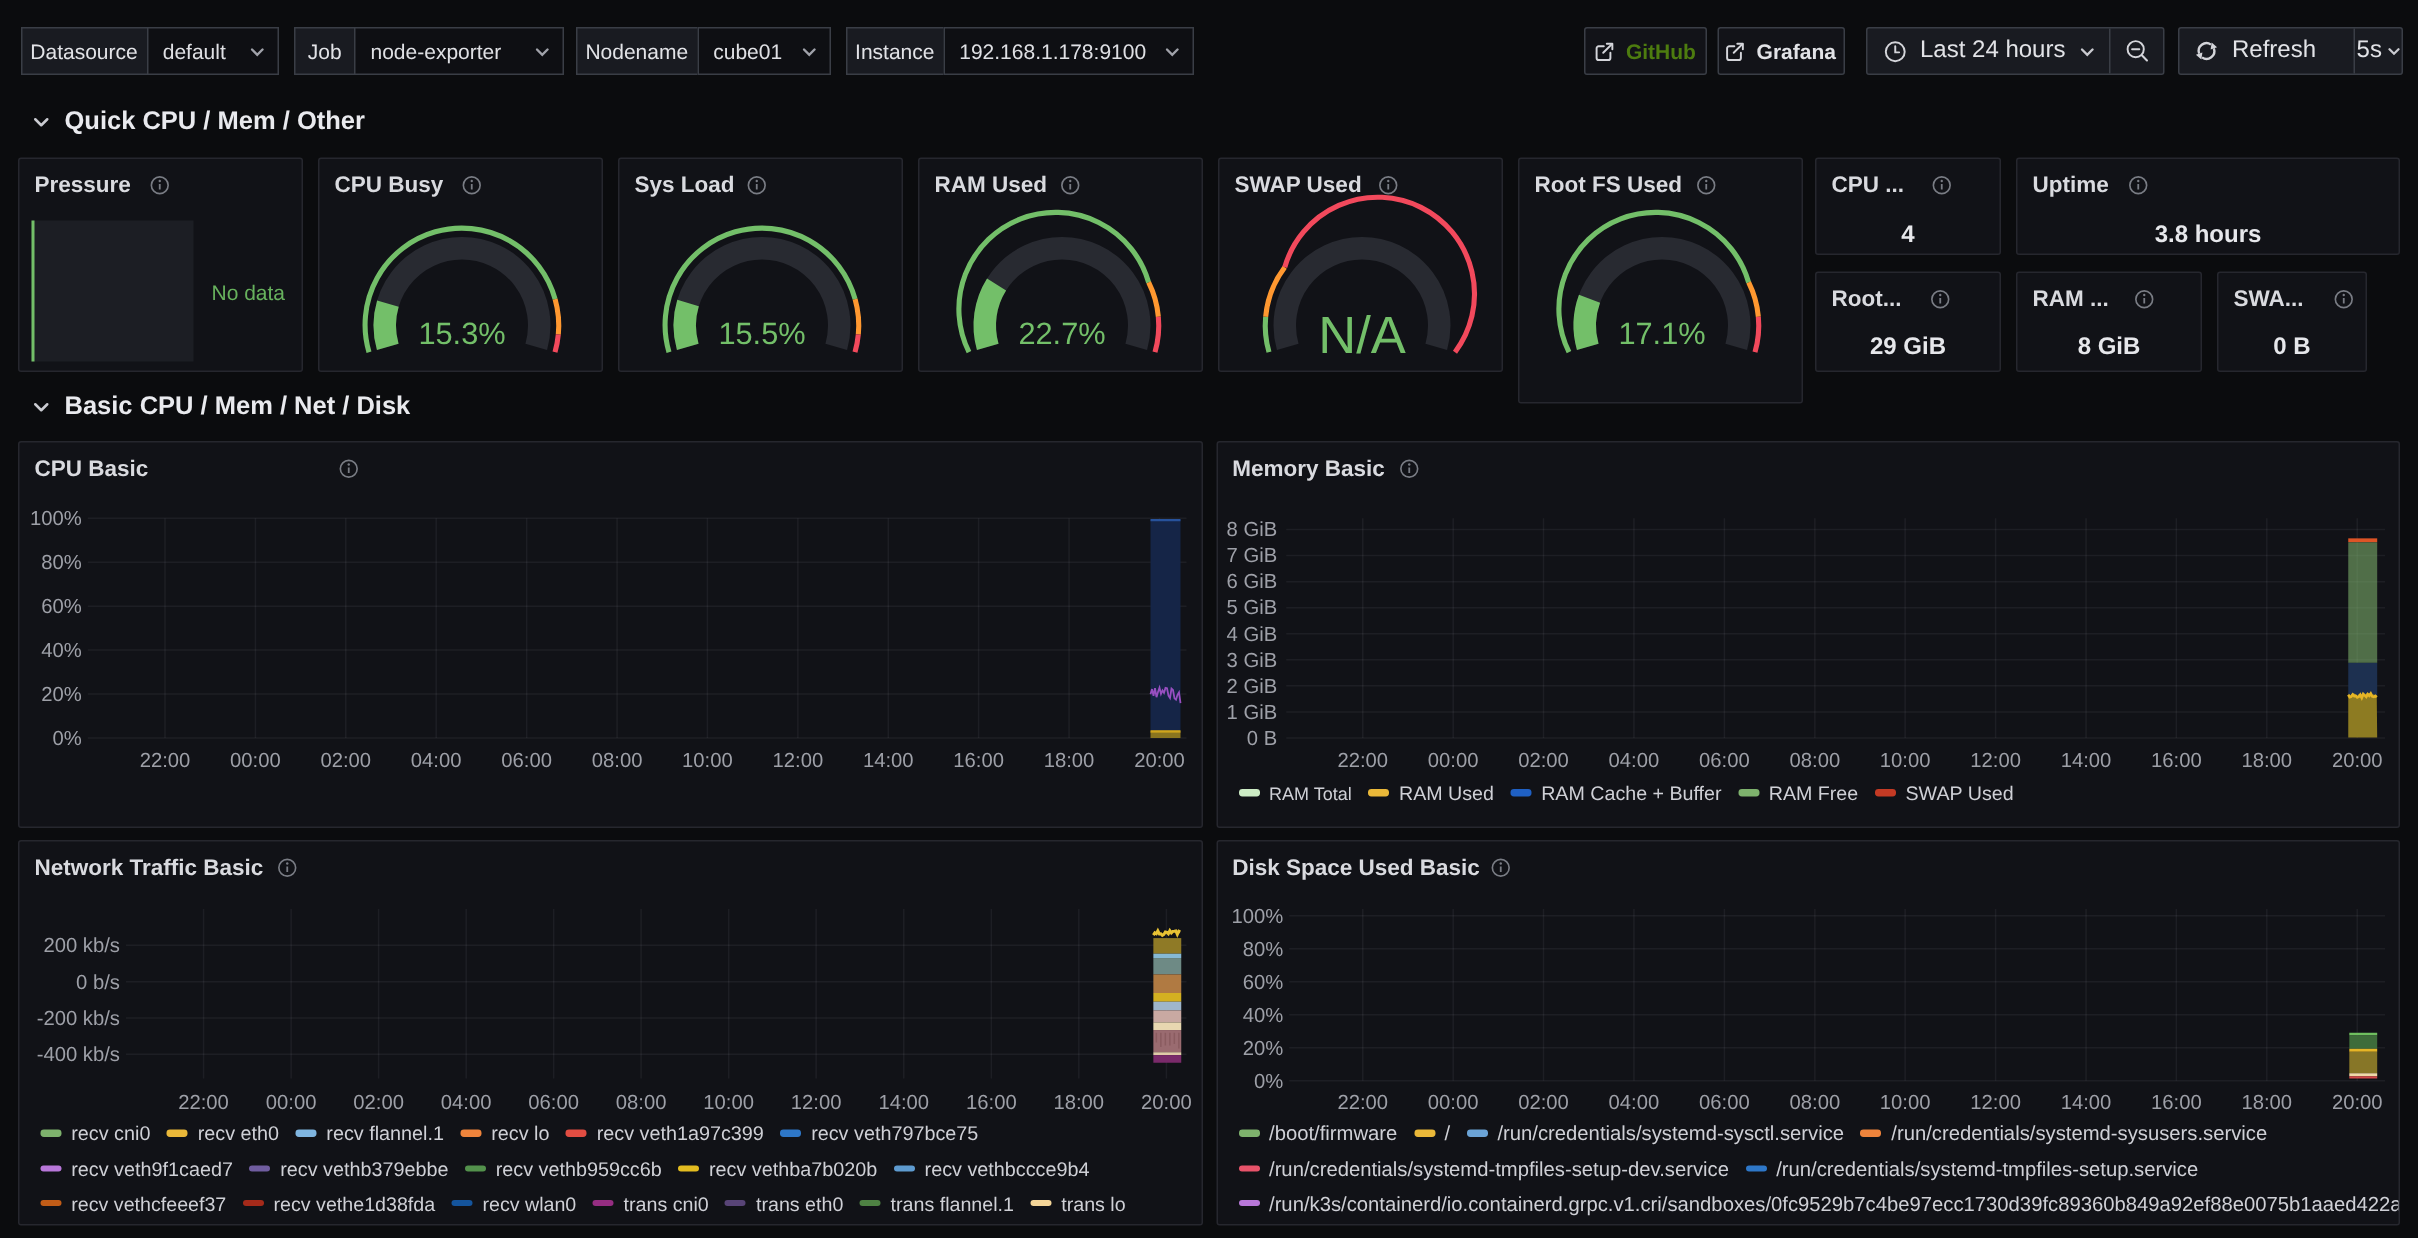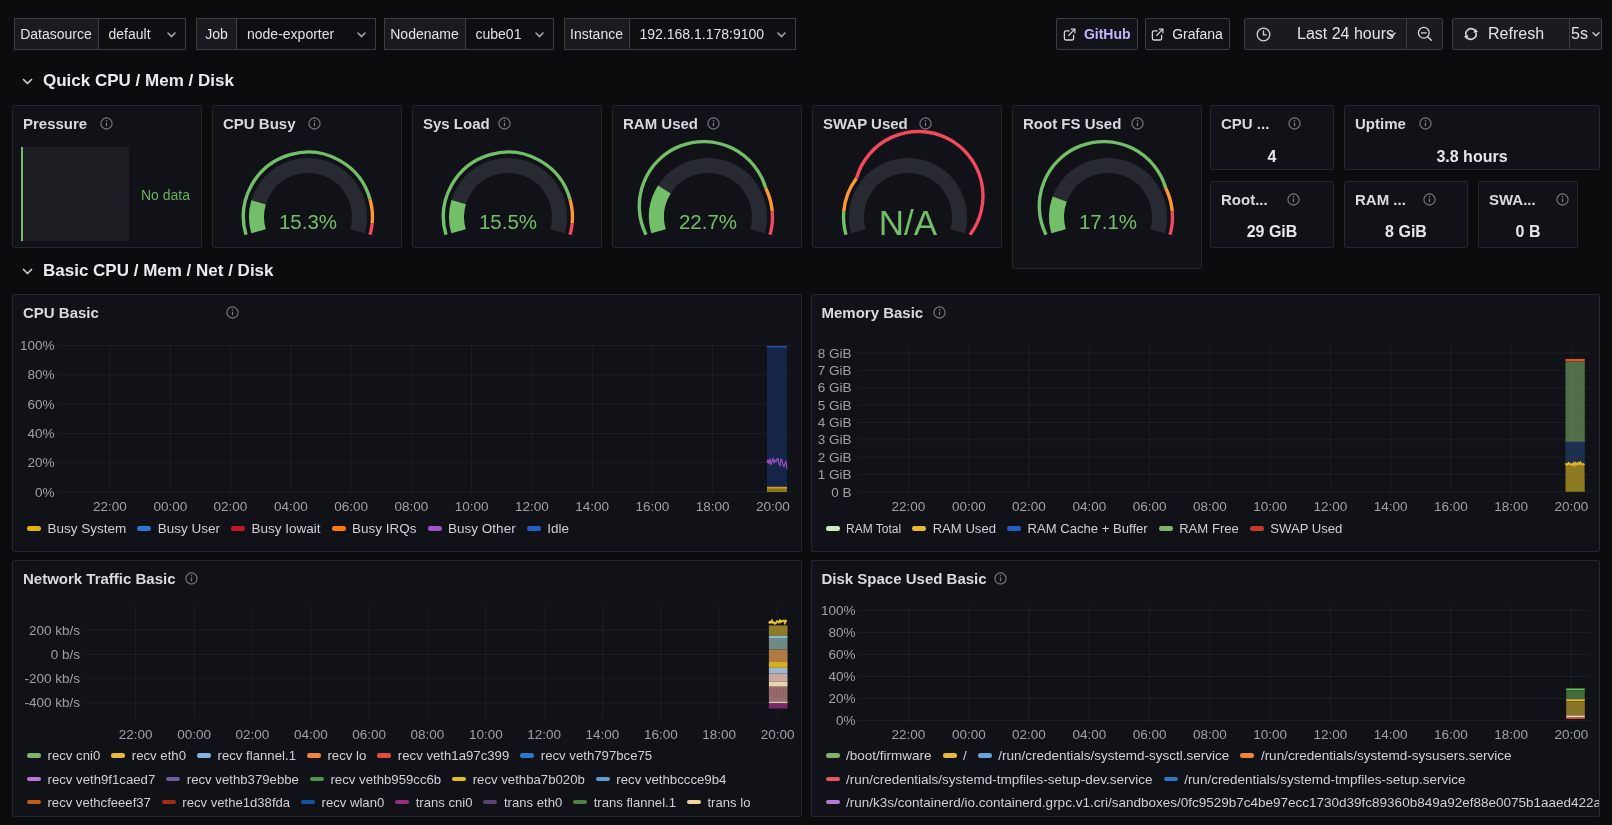--- a/index.html
+++ b/index.html
@@ -25,37 +25,37 @@
       </span></div>
   </div>
 <div style="position:absolute;left:563.5px;top:18px;height:32px;display:flex">
     <div style="width:65px;height:32px;background:#191B21;border:1px solid #3A3E46;border-right:none;display:flex;align-items:center;justify-content:center;font-size:14px;font-weight:500;color:#E2E3E7">Instance</div>
     <div style="width:167px;height:32px;background:#0E0F13;border:1px solid #3A3E46;position:relative;display:flex;align-items:center;padding-left:10px;font-size:14px;color:#DFE0E4">192.168.1.178:9100<span style="position:absolute;right:9px;top:13px;width:9px;height:6px">
         <svg width="9" height="6" viewBox="0 0 9 6" style="display:block">
           <polyline points="1,1 4.5,4.5 8,1" fill="none" stroke="#A0A2AA" stroke-width="1.6" stroke-linecap="round"></polyline>
         </svg>
       </span></div>
   </div>
-<div style="position:absolute;left:1056px;top:18px;width:81.5px;height:32px;background:#121318;border:1px solid #3A3E46;border-radius:2px;display:flex;align-items:center;justify-content:center;font-size:14px;font-weight:600;color:#c4b5fd"><svg width="13" height="13" viewBox="0 0 13 13" style="margin-right:8px">
+<div style="position:absolute;left:1056px;top:18px;width:81.5px;height:32px;background:#121318;border:1px solid #3A3E46;border-radius:2px;display:flex;align-items:center;justify-content:center;font-size:14px;font-weight:600;color:#4d7c0f"><svg width="13" height="13" viewBox="0 0 13 13" style="margin-right:8px">
       <path d="M10.6 7.2 v3.4 a1.4 1.4 0 0 1 -1.4 1.4 h-6.4 a1.4 1.4 0 0 1 -1.4 -1.4 v-6.4 a1.4 1.4 0 0 1 1.4 -1.4 h3.4" fill="none" stroke="#D4D5DA" stroke-width="1.3" stroke-linecap="round"></path>
       <line x1="5.8" y1="7.2" x2="11.6" y2="1.4" stroke="#D4D5DA" stroke-width="1.3" stroke-linecap="round"></line>
       <polyline points="8.2,1.1 11.9,1.1 11.9,4.8" fill="none" stroke="#D4D5DA" stroke-width="1.3" stroke-linecap="round" stroke-linejoin="round"></polyline>
     </svg>GitHub</div>
-<div style="position:absolute;left:1144.5px;top:18px;width:85px;height:32px;background:#121318;border:1px solid #3A3E46;border-radius:2px;display:flex;align-items:center;justify-content:center;font-size:14px;font-weight:400;color:#E2E3E7"><svg width="13" height="13" viewBox="0 0 13 13" style="margin-right:8px">
+<div style="position:absolute;left:1144.5px;top:18px;width:85px;height:32px;background:#121318;border:1px solid #3A3E46;border-radius:2px;display:flex;align-items:center;justify-content:center;font-size:14px;font-weight:700;color:#E2E3E7"><svg width="13" height="13" viewBox="0 0 13 13" style="margin-right:8px">
       <path d="M10.6 7.2 v3.4 a1.4 1.4 0 0 1 -1.4 1.4 h-6.4 a1.4 1.4 0 0 1 -1.4 -1.4 v-6.4 a1.4 1.4 0 0 1 1.4 -1.4 h3.4" fill="none" stroke="#D4D5DA" stroke-width="1.3" stroke-linecap="round"></path>
       <line x1="5.8" y1="7.2" x2="11.6" y2="1.4" stroke="#D4D5DA" stroke-width="1.3" stroke-linecap="round"></line>
       <polyline points="8.2,1.1 11.9,1.1 11.9,4.8" fill="none" stroke="#D4D5DA" stroke-width="1.3" stroke-linecap="round" stroke-linejoin="round"></polyline>
     </svg>Grafana</div>
 <div style="position:absolute;left:1244px;top:18px;width:199px;height:32px;background:#191B21;border:1px solid #3A3E46;border-radius:2px;display:flex">
     <div style="flex:1;display:flex;align-items:center;position:relative;border-right:1px solid #3A3E46">
       <svg width="15" height="15" viewBox="0 0 15 15" style="margin-left:11px">
         <circle cx="7.5" cy="7.5" r="6.3" fill="none" stroke="#D4D5DA" stroke-width="1.3"></circle>
         <polyline points="7.5,3.8 7.5,7.9 10.1,7.9" fill="none" stroke="#D4D5DA" stroke-width="1.3" stroke-linecap="round"></polyline>
       </svg>
-      <span style="margin-left:26px;font-size:16px;font-weight:500;color:#E2E3E7">Last 24 hours</span>
+      <span style="margin-left:9px;font-size:16px;font-weight:500;color:#E2E3E7">Last 24 hours</span>
       <span style="position:absolute;right:10px;top:13px">
         <svg width="9" height="6" viewBox="0 0 9 6" style="display:block">
           <polyline points="1,1 4.5,4.5 8,1" fill="none" stroke="#C9CAD0" stroke-width="1.6" stroke-linecap="round"></polyline>
         </svg>
       </span>
     </div>
     <div style="width:35px;display:flex;align-items:center;justify-content:center">
       <svg width="16" height="16" viewBox="0 0 16 16">
         <circle cx="6.8" cy="6.8" r="5.4" fill="none" stroke="#D4D5DA" stroke-width="1.3"></circle>
         <line x1="10.9" y1="10.9" x2="14.3" y2="14.3" stroke="#D4D5DA" stroke-width="1.4" stroke-linecap="round"></line>
@@ -73,21 +73,21 @@
       </svg>
       <span style="margin-left:9px;font-size:16px;font-weight:500;color:#E2E3E7">Refresh</span>
     </div>
     <div style="width:31px;display:flex;align-items:center;justify-content:center;font-size:16px;font-weight:500;color:#E2E3E7">5s<svg width="8" height="5" viewBox="0 0 8 5" style="margin-left:4px;flex:none">
         <polyline points="1,0.8 4,3.8 7,0.8" fill="none" stroke="#C9CAD0" stroke-width="1.5" stroke-linecap="round"></polyline>
       </svg></div>
   </div>
 <svg width="11" height="7" viewBox="0 0 11 7" style="position:absolute;left:22px;top:78px">
     <polyline points="1.5,1.5 5.5,5.5 9.5,1.5" fill="none" stroke="#CACBD1" stroke-width="1.7" stroke-linecap="round" stroke-linejoin="round"></polyline>
   </svg>
-<div style="position:absolute;left:43px;top:70px;height:22px;line-height:22px;font-size:17px;font-weight:600;color:#E9EAEE">Quick CPU / Mem / Disk</div>
+<div style="position:absolute;left:43px;top:70px;height:22px;line-height:22px;font-size:17px;font-weight:600;color:#E9EAEE">Quick CPU / Mem / Other</div>
 <svg width="11" height="7" viewBox="0 0 11 7" style="position:absolute;left:22px;top:268px">
     <polyline points="1.5,1.5 5.5,5.5 9.5,1.5" fill="none" stroke="#CACBD1" stroke-width="1.7" stroke-linecap="round" stroke-linejoin="round"></polyline>
   </svg>
 <div style="position:absolute;left:43px;top:260px;height:22px;line-height:22px;font-size:17px;font-weight:600;color:#E9EAEE">Basic CPU / Mem / Net / Disk</div>
 <div style="position:absolute;left:12px;top:105px;width:190px;height:143.4px;background:#111217;border:1px solid #26272E;border-radius:2px;box-sizing:border-box;overflow:hidden">
     <div style="position:absolute;left:10px;top:8px;height:20px;line-height:20px;font-size:15px;font-weight:600;color:#D9DADF;white-space:nowrap">Pressure</div>
     <svg width="13" height="13" style="position:absolute;left:86.5px;top:11.0px" viewBox="0 0 13 13">
       <circle cx="6.5" cy="6.5" r="5.6" fill="none" stroke="#797C84" stroke-width="1.1"></circle>
       <line x1="6.5" y1="5.6" x2="6.5" y2="9.3" stroke="#797C84" stroke-width="1.2"></line>
       <circle cx="6.5" cy="3.7" r="0.8" fill="#797C84"></circle>
@@ -263,28 +263,20 @@
       <text x="579.2" y="216" fill="#9EA0A8" font-size="13.5" text-anchor="middle">14:00</text>
       <text x="639.4" y="216" fill="#9EA0A8" font-size="13.5" text-anchor="middle">16:00</text>
       <text x="699.7" y="216" fill="#9EA0A8" font-size="13.5" text-anchor="middle">18:00</text>
       <text x="760.0" y="216" fill="#9EA0A8" font-size="13.5" text-anchor="middle">20:00</text>
       <rect x="754" y="51.5" width="20" height="141.0" fill="#152547"></rect>
       <rect x="754" y="51.0" width="20" height="1.5" fill="#27529B"></rect>
       <polyline points="754,167.9 755,164.4 756,168.9 757,163.7 758,169.8 759,166.3 760,163.5 761,167.6 762,165.3 763,166.9 764,163.6 765,163.8 766,168.8 767,170.4 768,164.1 769,165.0 770,170.6 771,171.5 772,168.2 773,166.6 774,173.8" fill="none" stroke="#A352CC" stroke-width="1.2" opacity="0.92"></polyline>
       <rect x="754" y="192.5" width="20" height="4.5" fill="#8A751F"></rect>
       <rect x="754" y="191.8" width="20" height="1.6" fill="#CFA51C"></rect>
     </svg>
-    <div class="lg" style="left:14px;top:226.5px;font-size:13.5px">
-      <span class="li" style="font-size:13.5px"><span class="sw" style="background:#E0B400"></span>Busy System</span>
-      <span class="li" style="font-size:13.5px"><span class="sw" style="background:#3274D9"></span>Busy User</span>
-      <span class="li" style="font-size:13.5px"><span class="sw" style="background:#C4162A"></span>Busy Iowait</span>
-      <span class="li" style="font-size:13.5px"><span class="sw" style="background:#FF780A"></span>Busy IRQs</span>
-      <span class="li" style="font-size:13.5px"><span class="sw" style="background:#A352CC"></span>Busy Other</span>
-      <span class="li" style="font-size:13.5px"><span class="sw" style="background:#1F60C4"></span>Idle</span>
-    </div>
   </div>
 <div style="position:absolute;left:810.5px;top:293.5px;width:789.5px;height:258.7px;background:#111217;border:1px solid #26272E;border-radius:2px;box-sizing:border-box;overflow:hidden">
     <div style="position:absolute;left:10px;top:8px;height:20px;line-height:20px;font-size:15px;font-weight:600;color:#D9DADF;white-space:nowrap">Memory Basic</div>
     <svg width="13" height="13" style="position:absolute;left:121.5px;top:11.0px" viewBox="0 0 13 13">
       <circle cx="6.5" cy="6.5" r="5.6" fill="none" stroke="#797C84" stroke-width="1.1"></circle>
       <line x1="6.5" y1="5.6" x2="6.5" y2="9.3" stroke="#797C84" stroke-width="1.2"></line>
       <circle cx="6.5" cy="3.7" r="0.8" fill="#797C84"></circle>
     </svg>
     <svg width="788" height="257" style="position:absolute;left:0;top:0" font-family="Liberation Sans,sans-serif">
       <line x1="45.5" y1="58.0" x2="778" y2="58.0" stroke="rgba(204,204,220,0.065)" stroke-width="1"></line>

